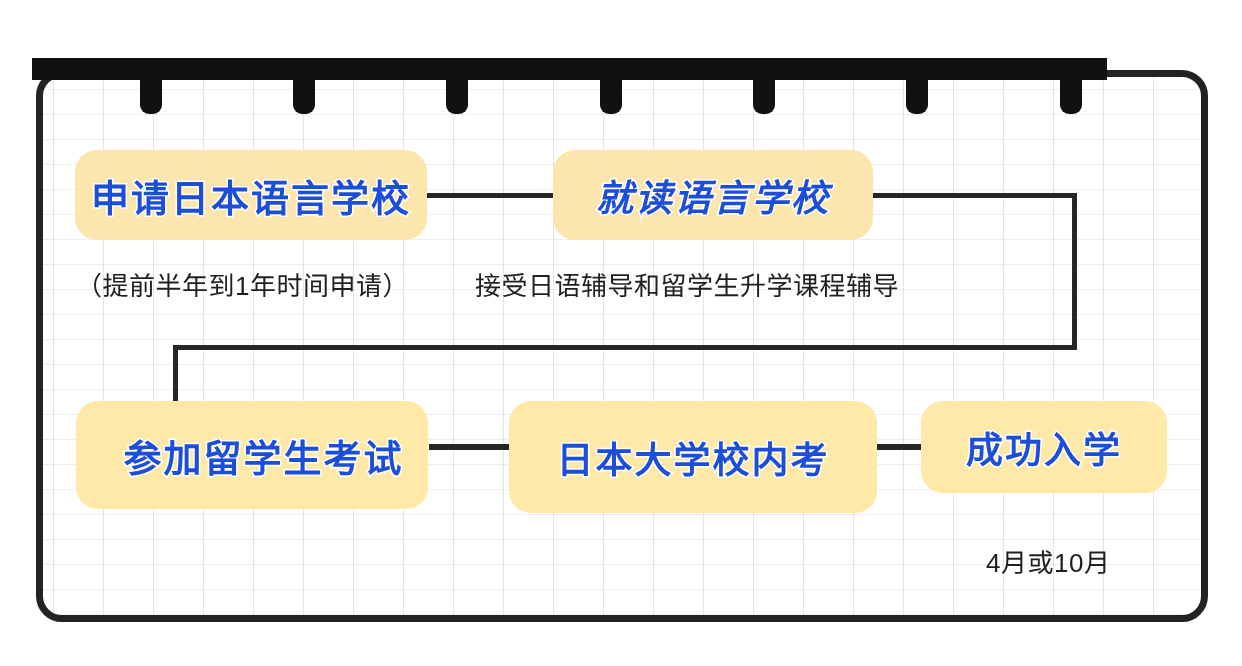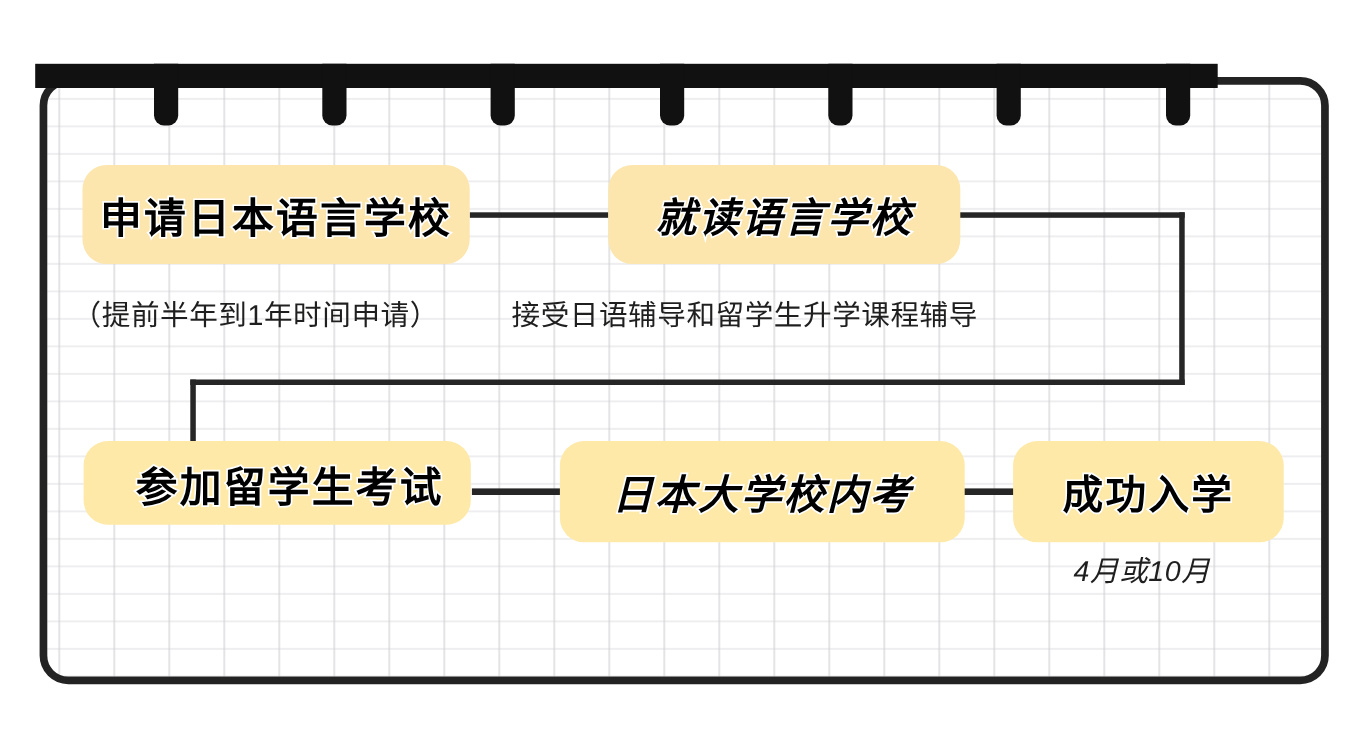--- a/index.html
+++ b/index.html
@@ -79,52 +79,53 @@
   .node {
     position: absolute;
     display: flex;
     align-items: center;
     justify-content: center;
     border-radius: 22px;
     box-sizing: border-box;
   }
   .node-label {
     font-weight: 700;
-    color: #000000;
+    color: #1d4ed8;
     letter-spacing: 2px;
     white-space: nowrap;
     -webkit-text-stroke: 3px #ffffff;
     paint-order: stroke fill;
   }
 
   .node-1 { left: 75px;  top: 150px; width: 352px; height: 90px; background: #FCE6AE; }
   .node-2 { left: 553px; top: 150px; width: 320px; height: 90px; background: #FCE6AE; font-style: italic; }
-  .node-3 { left: 76px;  top: 401px; width: 352px; height: 76px; background: #FFE9A8; padding-left: 23px; }
-  .node-4 { left: 509px; top: 401px; width: 368px; height: 92px; background: #FFE9A8; font-style: italic; }
+  .node-3 { left: 76px;  top: 401px; width: 352px; height: 108px; background: #FFE9A8; padding-left: 23px; }
+  .node-4 { left: 509px; top: 401px; width: 368px; height: 112px; background: #FFE9A8; }
   .node-5 { left: 921px; top: 401px; width: 246px; height: 92px; background: #FFE9A8; }
 
   .node-1 .node-label,
   .node-3 .node-label { font-size: 38px; }
   .node-2 .node-label,
   .node-4 .node-label { font-size: 37px; }
   .node-5 .node-label { font-size: 37px; }
 
   
   .caption {
     position: absolute;
     font-size: 26px;
     color: #1f1f1f;
     white-space: nowrap;
     letter-spacing: 0.5px;
+    margin-left: 10px;
   }
   .cap-1 { left: 66px;  top: 265px; }
   .cap-2 { left: 465px; top: 265px; text-align: right; }
   .cap-3 { left: 185px; top: 517px; }
   .cap-4 { left: 562px; top: 517px; }
-  .cap-5 { left: 976px; top: 498px; font-style: italic; }
+  .cap-5 { left: 976px; top: 542px; }
 
   
   .conn {
     position: absolute;
     background: #262626;
   }
   .conn-h1     { left: 427px;  top: 193px; width: 126px; height: 5px; }
   .conn-elbow-top   { left: 871px;  top: 193px; width: 206px; height: 5px; }
   .conn-elbow-right { left: 1072px; top: 193px; width: 5px;   height: 157px; }
   .conn-elbow-bot   { left: 173px;  top: 345px; width: 904px; height: 5px; }

